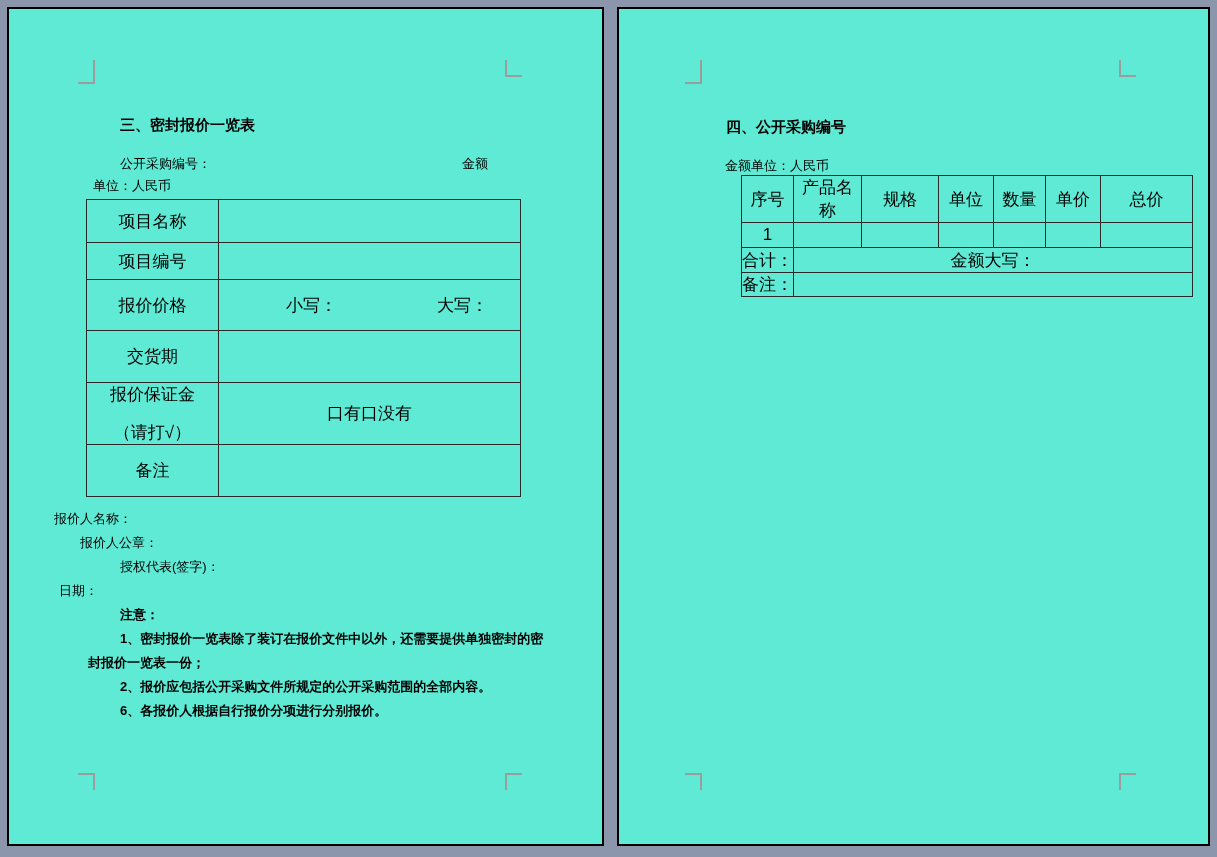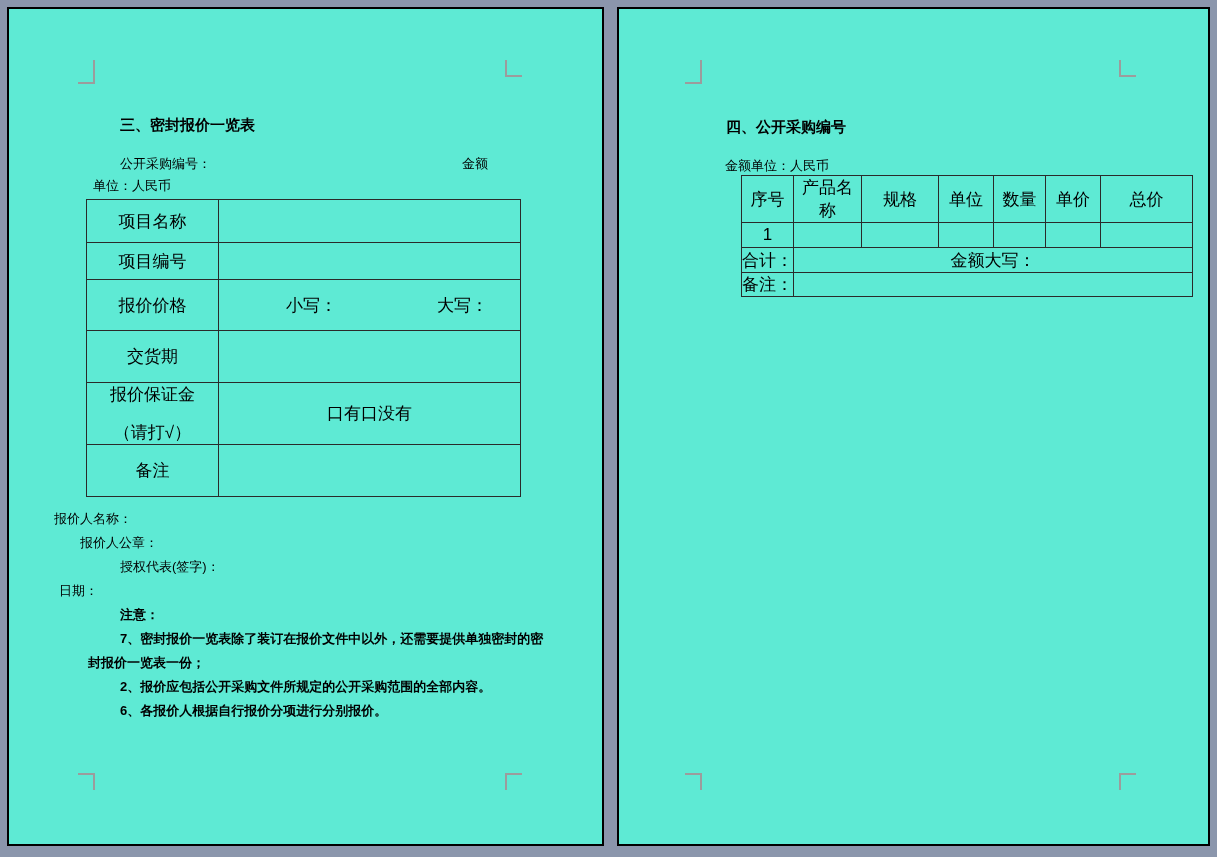--- a/index.html
+++ b/index.html
@@ -126,21 +126,21 @@
         </tr>
       </tbody>
     </table>
 
     <div class="text-block" style="top:498px;">
       <div class="tl" style="padding-left:45px;"><span>报价人名称：</span></div>
       <div class="tl" style="padding-left:71px;"><span>报价人公章：</span></div>
       <div class="tl" style="padding-left:111px;"><span>授权代表(签字)：</span></div>
       <div class="tl" style="padding-left:50px;"><span>日期：</span></div>
       <div class="tl bold" style="padding-left:111px;"><span>注意：</span></div>
-      <div class="tl bold" style="padding-left:111px;"><span>7、密封报价一览表除了装订在报价文件中以外，还需要提供单独密封的密</span></div>
+      <div class="tl bold" style="padding-left:111px;"><span>1、密封报价一览表除了装订在报价文件中以外，还需要提供单独密封的密</span></div>
       <div class="tl bold" style="padding-left:79px;"><span>封报价一览表一份；</span></div>
       <div class="tl bold" style="padding-left:111px;"><span>2、报价应包括公开采购文件所规定的公开采购范围的全部内容。</span></div>
       <div class="tl bold" style="padding-left:111px;"><span>6、各报价人根据自行报价分项进行分别报价。</span></div>
     </div>
   </div>
 </div>
 
 <div class="page" id="page2">
   <div class="page-inner">
     <div class="crop tl" style="left:66px;  top:51px;"></div>

